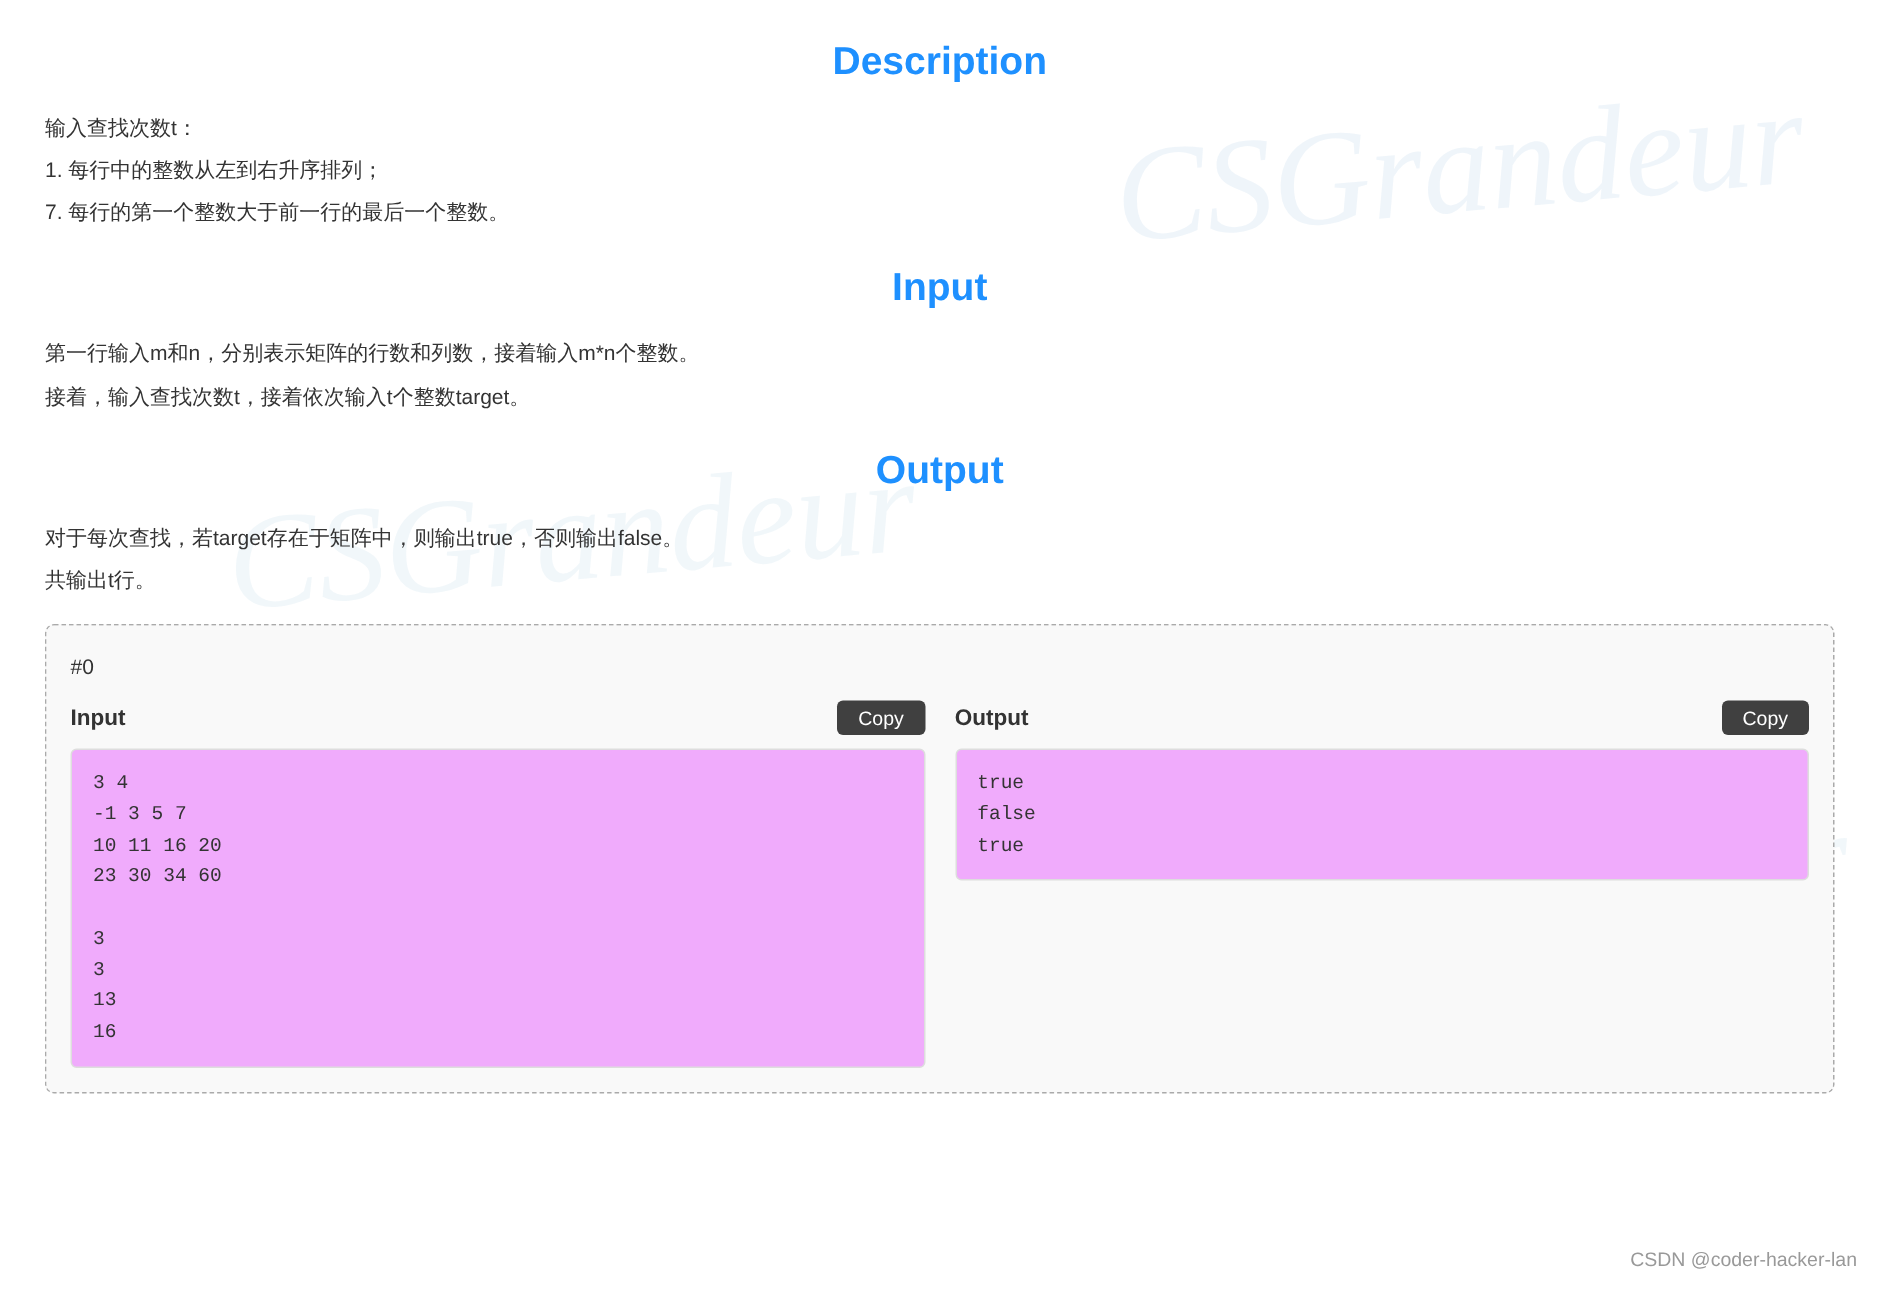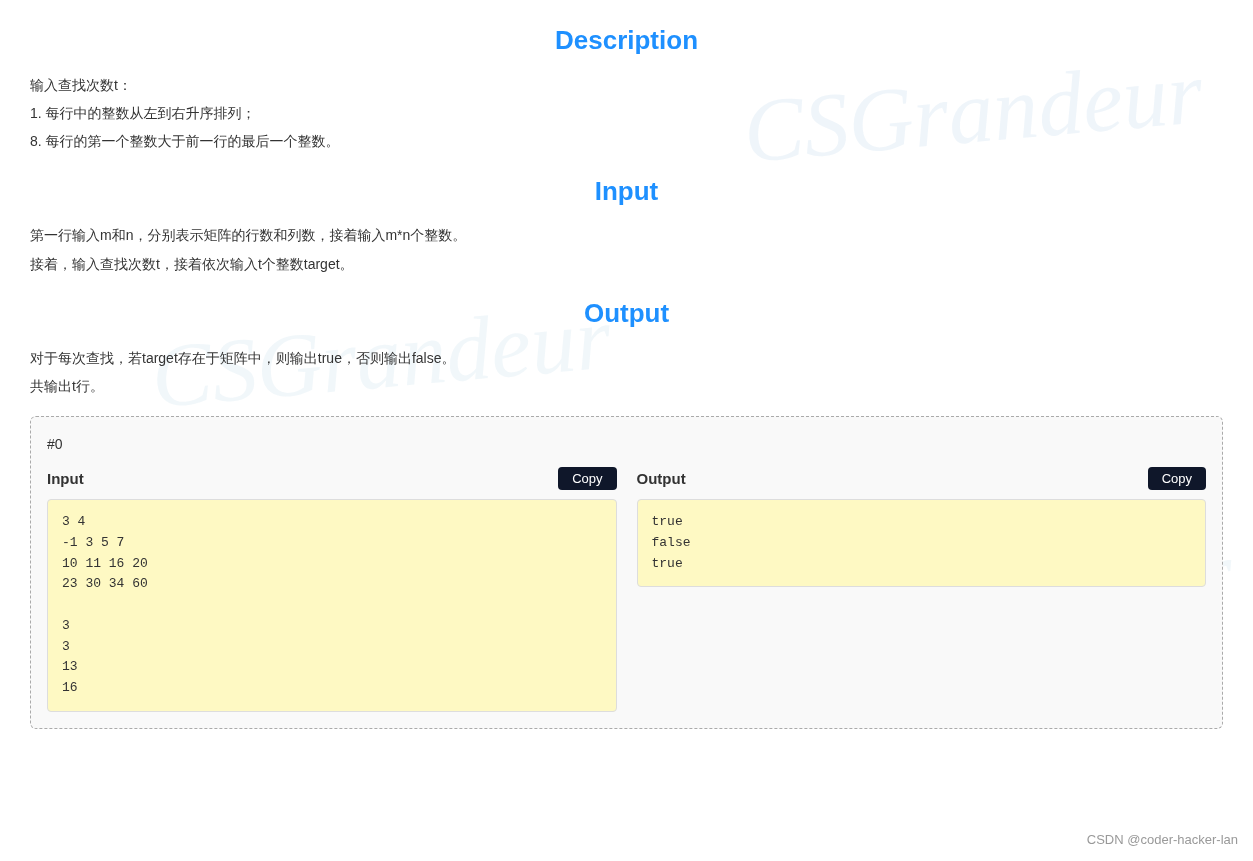--- a/index.html
+++ b/index.html
@@ -94,32 +94,32 @@
       margin-bottom: 8px;
     }
 
     .sample-col-label {
       font-size: 15px;
       font-weight: bold;
       color: #333;
     }
 
     .copy-btn {
-      background-color: #0f172a;
+      background-color: #404040;
       color: white;
       border: none;
       padding: 4px 14px;
       border-radius: 4px;
       cursor: pointer;
       font-size: 13px;
       font-weight: normal;
     }
 
     .code-box {
-      background-color: #fef9c3;
+      background-color: #f0abfc;
       border: 1px solid #ddd;
       border-radius: 4px;
       padding: 12px 14px;
       font-family: "Courier New", Consolas, monospace;
       font-size: 13px;
       color: #333;
       white-space: pre;
       min-height: 80px;
     }
 
@@ -134,21 +134,21 @@
   </style>
 </head>
 <body>
 
 <div class="content">
 
   <div class="section-block">
     <h2 class="section-title">Description</h2>
     <p class="desc-text">输入查找次数t：</p>
     <p class="desc-text">1. 每行中的整数从左到右升序排列；</p>
-    <p class="desc-text">8. 每行的第一个整数大于前一行的最后一个整数。</p>
+    <p class="desc-text">7. 每行的第一个整数大于前一行的最后一个整数。</p>
   </div>
 
   <div class="section-block">
     <h2 class="section-title">Input</h2>
     <p class="desc-text">第一行输入m和n，分别表示矩阵的行数和列数，接着输入m*n个整数。</p>
     <p class="desc-text">接着，输入查找次数t，接着依次输入t个整数target。</p>
   </div>
 
   <div class="section-block">
     <h2 class="section-title">Output</h2>

